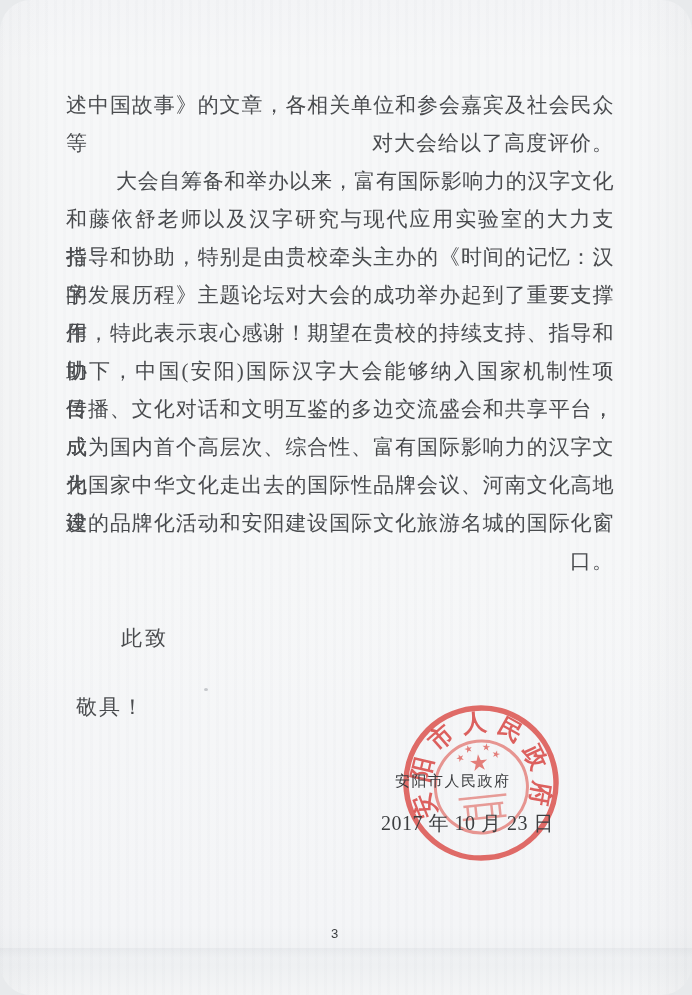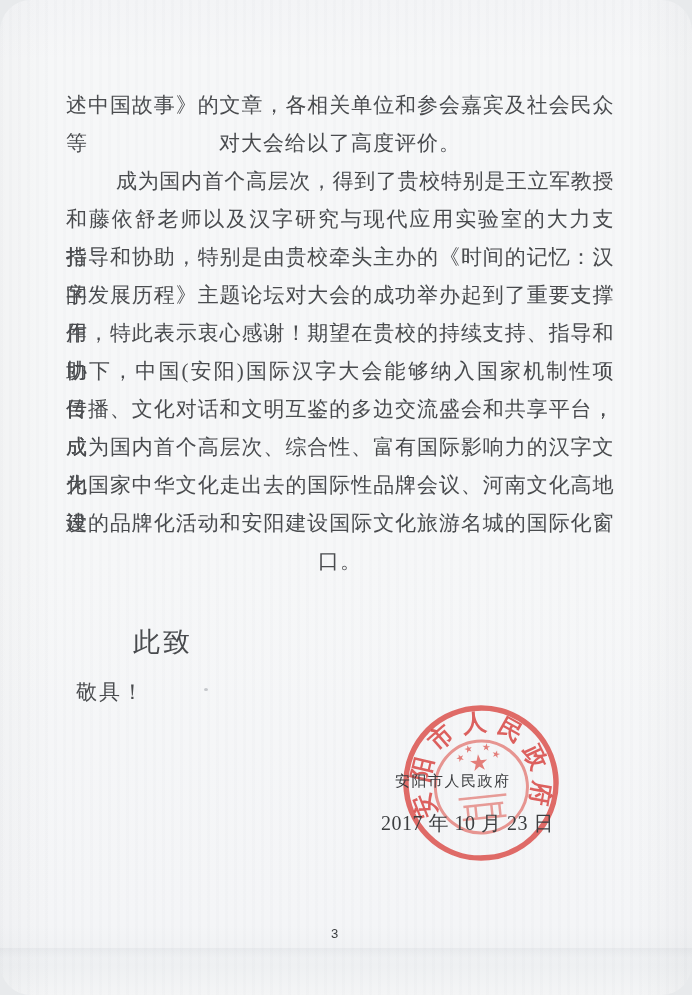--- a/index.html
+++ b/index.html
@@ -40,28 +40,28 @@
     line-height: 38px;
     white-space: nowrap;
   }
   .bline.just {
     white-space: normal;
     text-align: justify;
     text-align-last: justify;
     letter-spacing: 0.5px;
   }
   .bline.indent { text-indent: 50px; }
-  .bline.short { text-align: center; letter-spacing: 1px; }
+  .bline.short { text-align: right; letter-spacing: 1px; }
 
   .salute {
-    position: absolute; left: 133px; top: 624px;
-    font-size: 27px; color: #494b4e; letter-spacing: 3px;
+    position: absolute; left: 121px; top: 624px;
+    font-size: 21px; color: #494b4e; letter-spacing: 3px;
   }
   .regards {
-    position: absolute; left: 76px; top: 678px;
+    position: absolute; left: 76px; top: 693px;
     font-size: 21px; color: #494b4e; letter-spacing: 2px;
   }
 
   .sig-name {
     position: absolute; left: 395px; top: 772px;
     font-size: 15px; color: #3c3e40; letter-spacing: 1.5px;
     z-index: 3;
   }
   .sig-date {
     position: absolute; left: 381px; top: 810px;
@@ -101,21 +101,21 @@
   }
 </style>
 </head>
 <body>
 
 <div class="page">
 
   <div class="body-text">
     <div class="bline just">述中国故事》的文章，各相关单位和参会嘉宾及社会民众等</div>
     <div class="bline short">对大会给以了高度评价。</div>
-    <div class="bline just indent">成为国内首个高层次，得到了贵校特别是王立军教授</div>
+    <div class="bline just indent">大会自筹备和举办以来，富有国际影响力的汉字文化</div>
     <div class="bline just">和藤依舒老师以及汉字研究与现代应用实验室的大力支持、</div>
     <div class="bline just">指导和协助，特别是由贵校牵头主办的《时间的记忆：汉字</div>
     <div class="bline just">的发展历程》主题论坛对大会的成功举办起到了重要支撑作</div>
     <div class="bline just">用，特此表示衷心感谢！期望在贵校的持续支持、指导和协</div>
     <div class="bline just">助下，中国(安阳)国际汉字大会能够纳入国家机制性项目，</div>
     <div class="bline just">传播、文化对话和文明互鉴的多边交流盛会和共享平台，成</div>
     <div class="bline just">成为国内首个高层次、综合性、富有国际影响力的汉字文化</div>
     <div class="bline just">为国家中华文化走出去的国际性品牌会议、河南文化高地建</div>
     <div class="bline just">设的品牌化活动和安阳建设国际文化旅游名城的国际化窗</div>
     <div class="bline short">口。</div>

